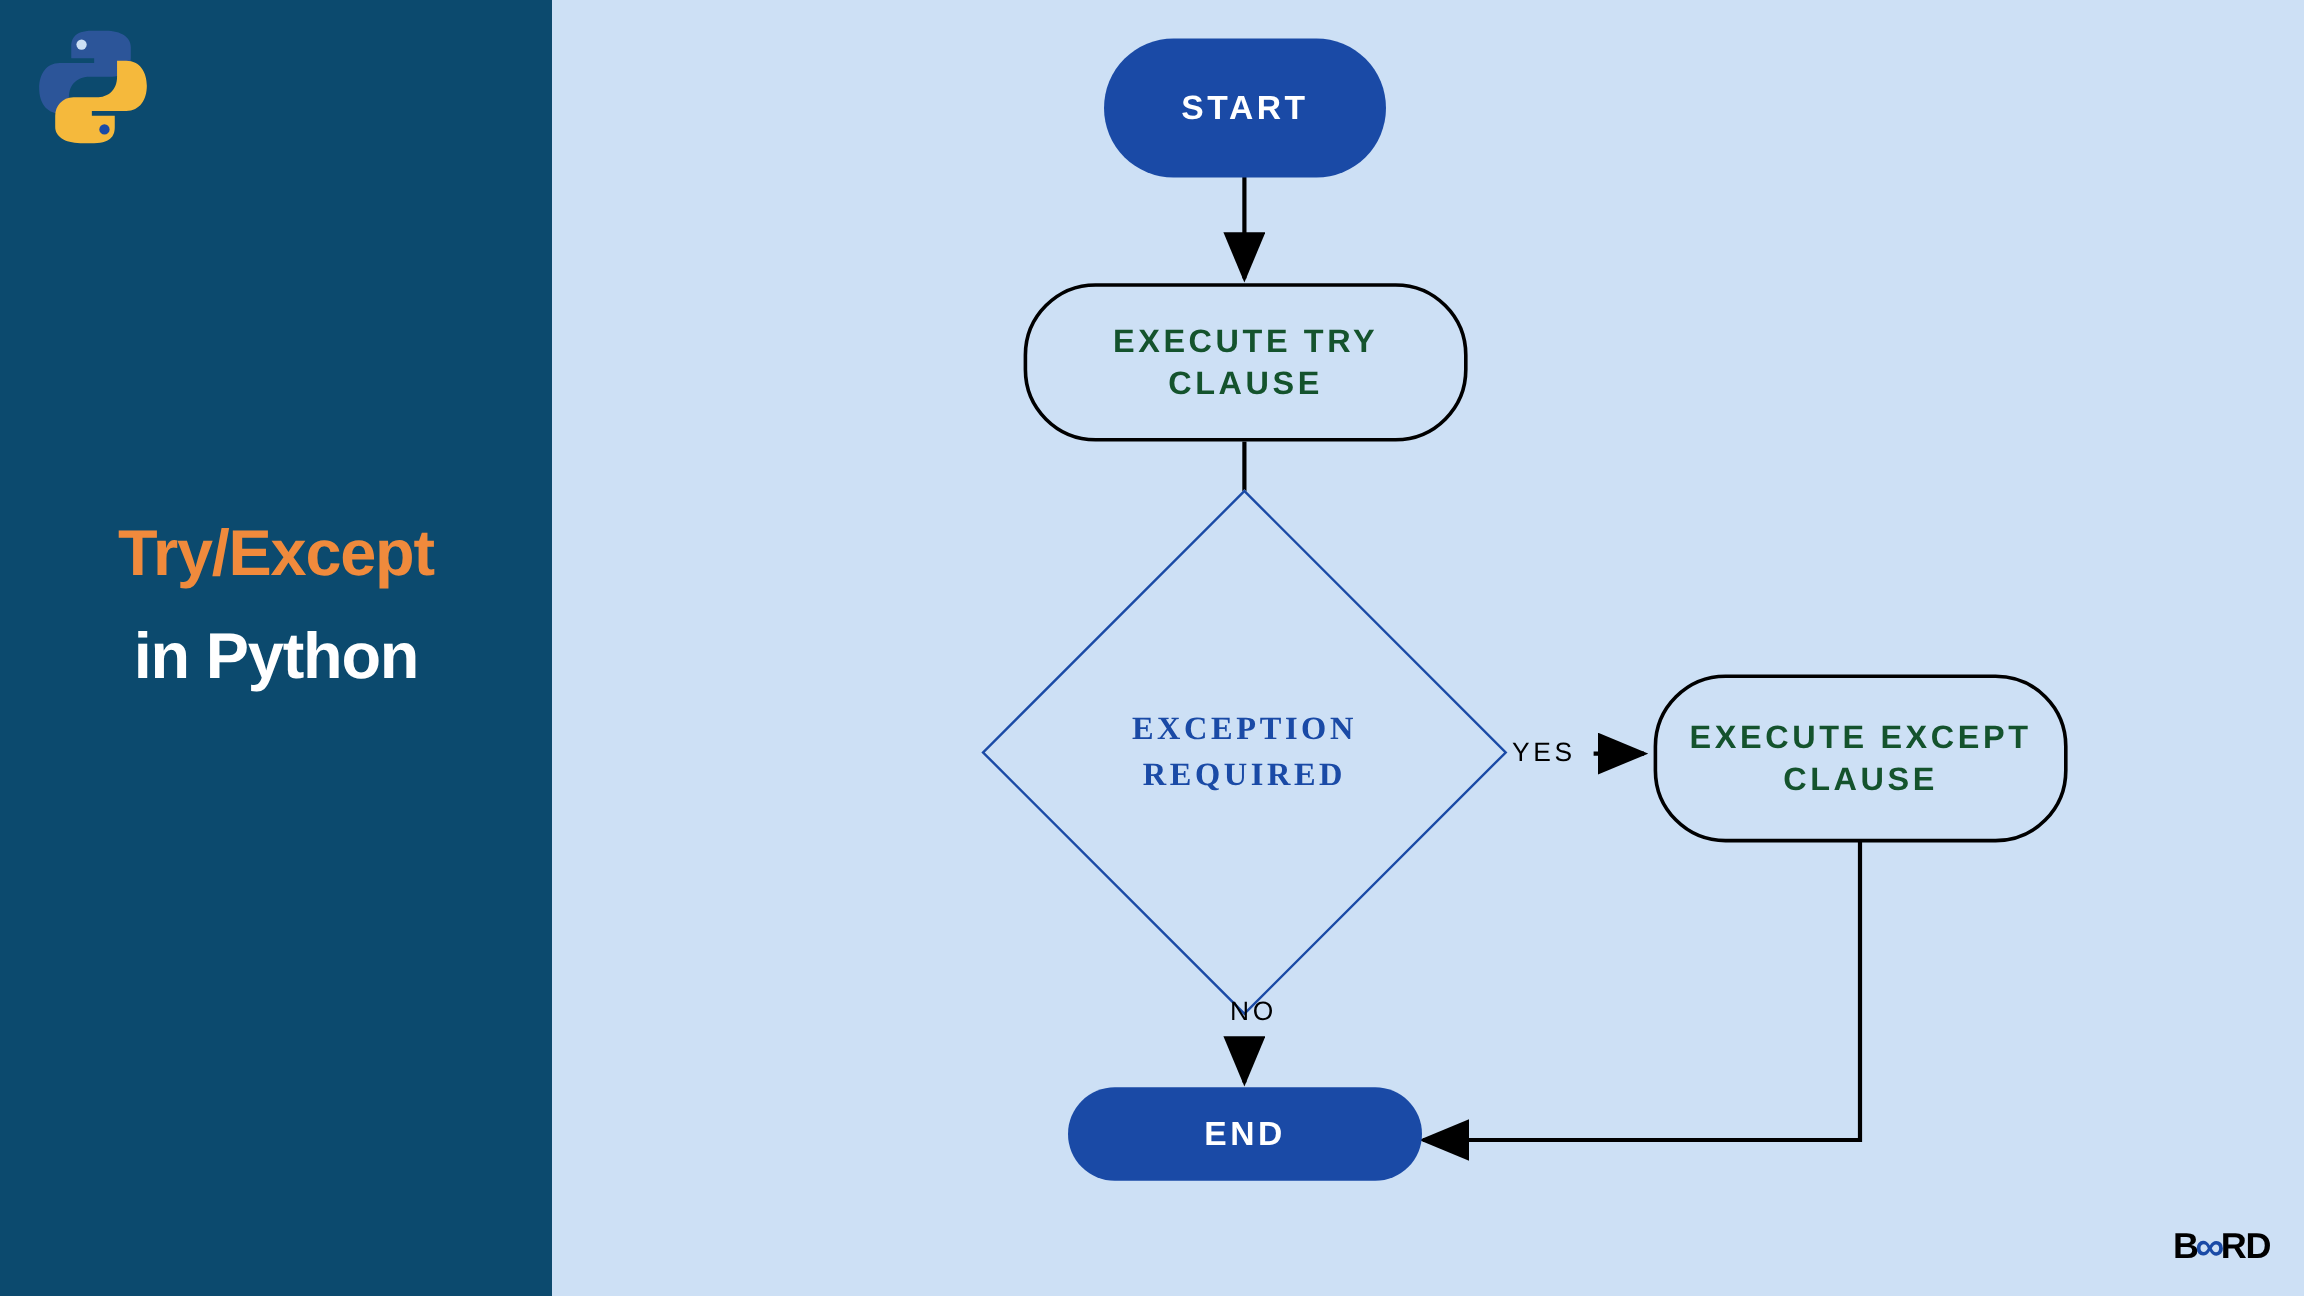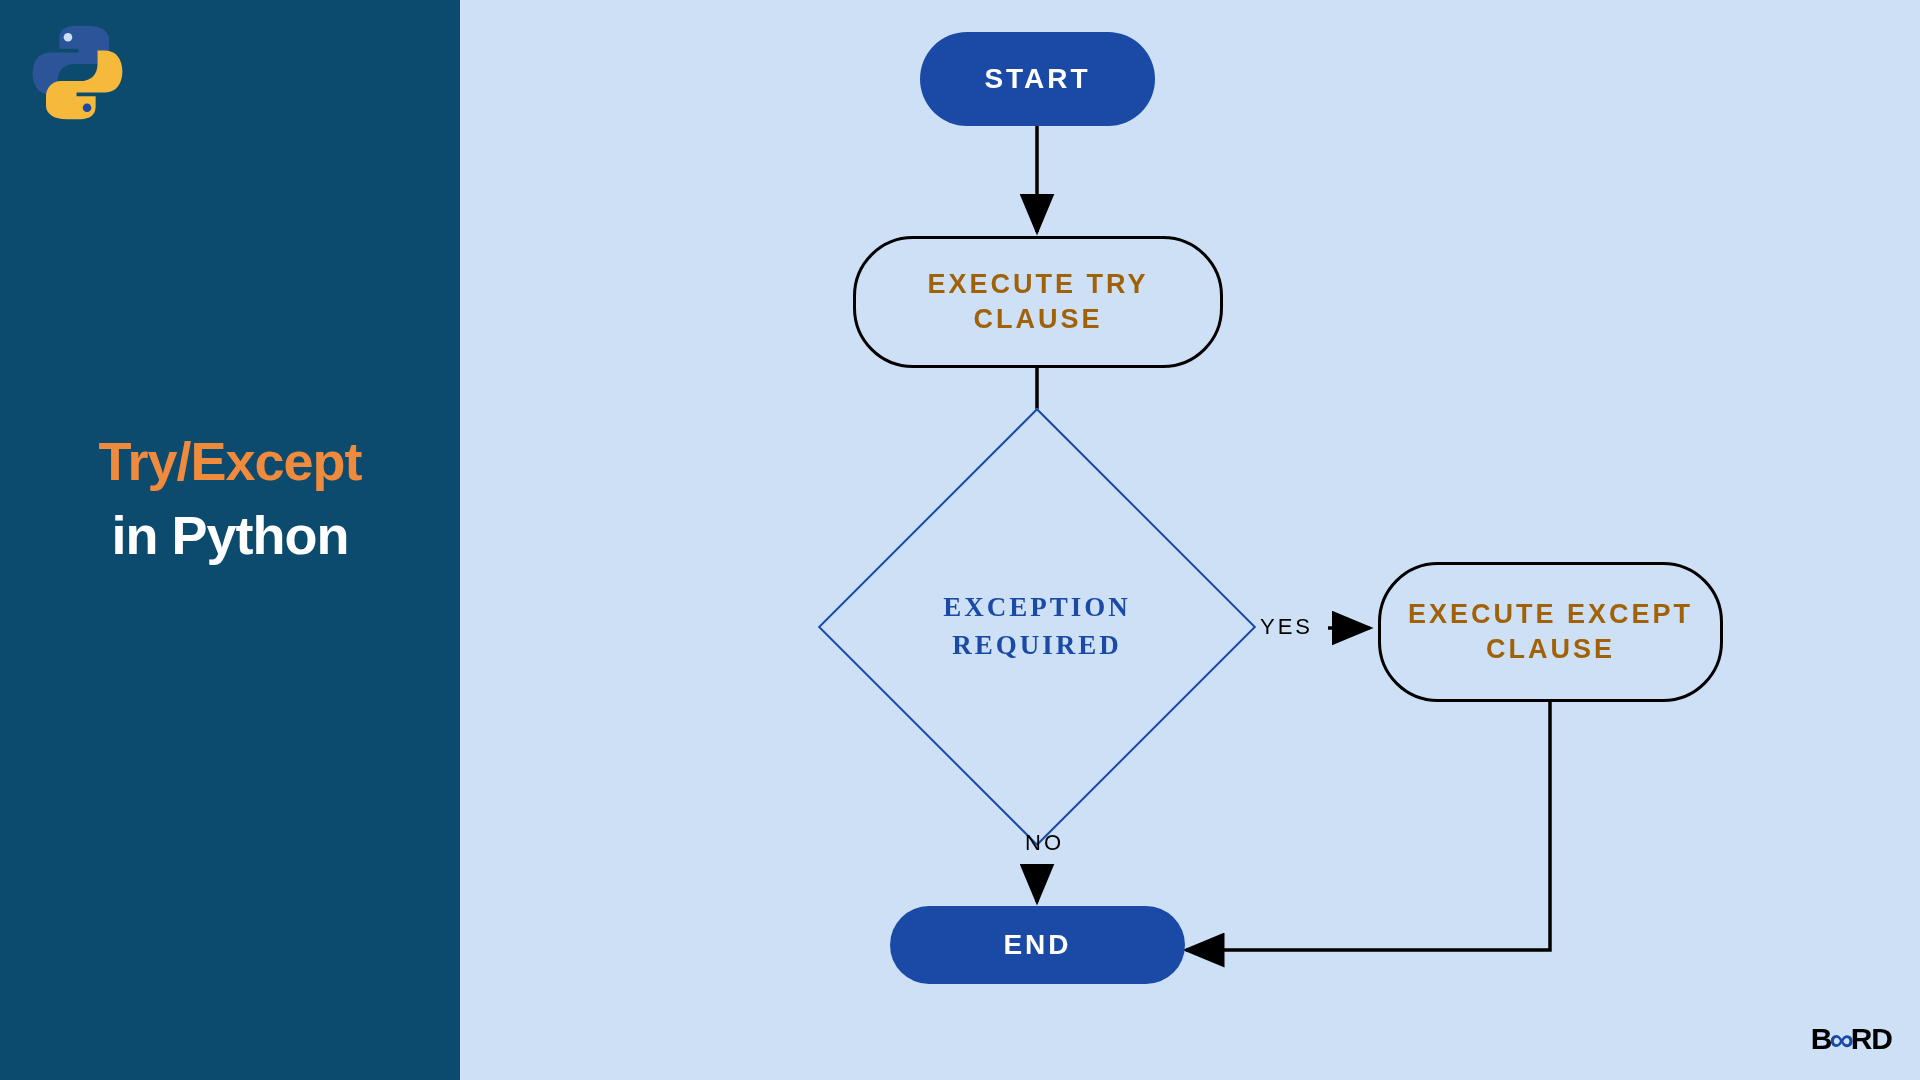--- a/index.html
+++ b/index.html
@@ -31,21 +31,21 @@
     font-size: 54px;
     font-weight: 900;
     color: #f08a3c;
     letter-spacing: -1px;
   }
   .title-line2 {
     font-size: 54px;
     font-weight: 900;
     color: #ffffff;
     letter-spacing: -1px;
-    margin-top: 12px;
+    margin-top: 24px;
   }
   .main {
     width: 1460px;
     height: 1080px;
     background: #cde0f5;
     position: relative;
   }
   .node {
     position: absolute;
     display: flex;
@@ -56,21 +56,21 @@
     letter-spacing: 3px;
   }
   .capsule-blue {
     background: #1a4aa6;
     color: #ffffff;
     border-radius: 100px;
     font-size: 28px;
   }
   .capsule-white {
     background: #cde0f5;
-    color: #a16207;
+    color: #14532d;
     border: 3px solid #000000;
     border-radius: 60px;
     font-size: 27px;
     line-height: 1.3;
   }
   .diamond {
     width: 310px;
     height: 310px;
     border: 2px solid #1a4aa6;
     transform: rotate(45deg);
@@ -161,21 +161,21 @@
 
     <line x1="868" y1="628" x2="910" y2="628" stroke="#000000" stroke-width="3.5" marker-end="url(#arrowhead)"></line>
 
     <line x1="577" y1="788" x2="577" y2="820" stroke="#000000" stroke-width="3.5" stroke-dasharray="10 10"></line>
 
     <line x1="577" y1="865" x2="577" y2="902" stroke="#000000" stroke-width="3.5" marker-end="url(#arrowhead)"></line>
 
     <polyline points="1090,695 1090,950 726,950" fill="none" stroke="#000000" stroke-width="3.5" marker-end="url(#arrowhead)"></polyline>
   </svg>
 
-  <div class="node capsule-blue" style="left:460px; top:32px; width:235px; height:94px;">
+  <div class="node capsule-blue" style="left:460px; top:32px; width:235px; height:116px;">
     <span>START</span>
   </div>
 
   <div class="node capsule-white" style="left:393px; top:236px; width:370px; height:132px;">
     <span style="max-width:280px; display:block;">EXECUTE TRY CLAUSE</span>
   </div>
 
   <div class="diamond-wrap" style="left:422px; top:472px; width:310px; height:310px;">
     <div class="diamond"></div>
     <div class="diamond-label" style="width:240px;">EXCEPTION REQUIRED</div>

